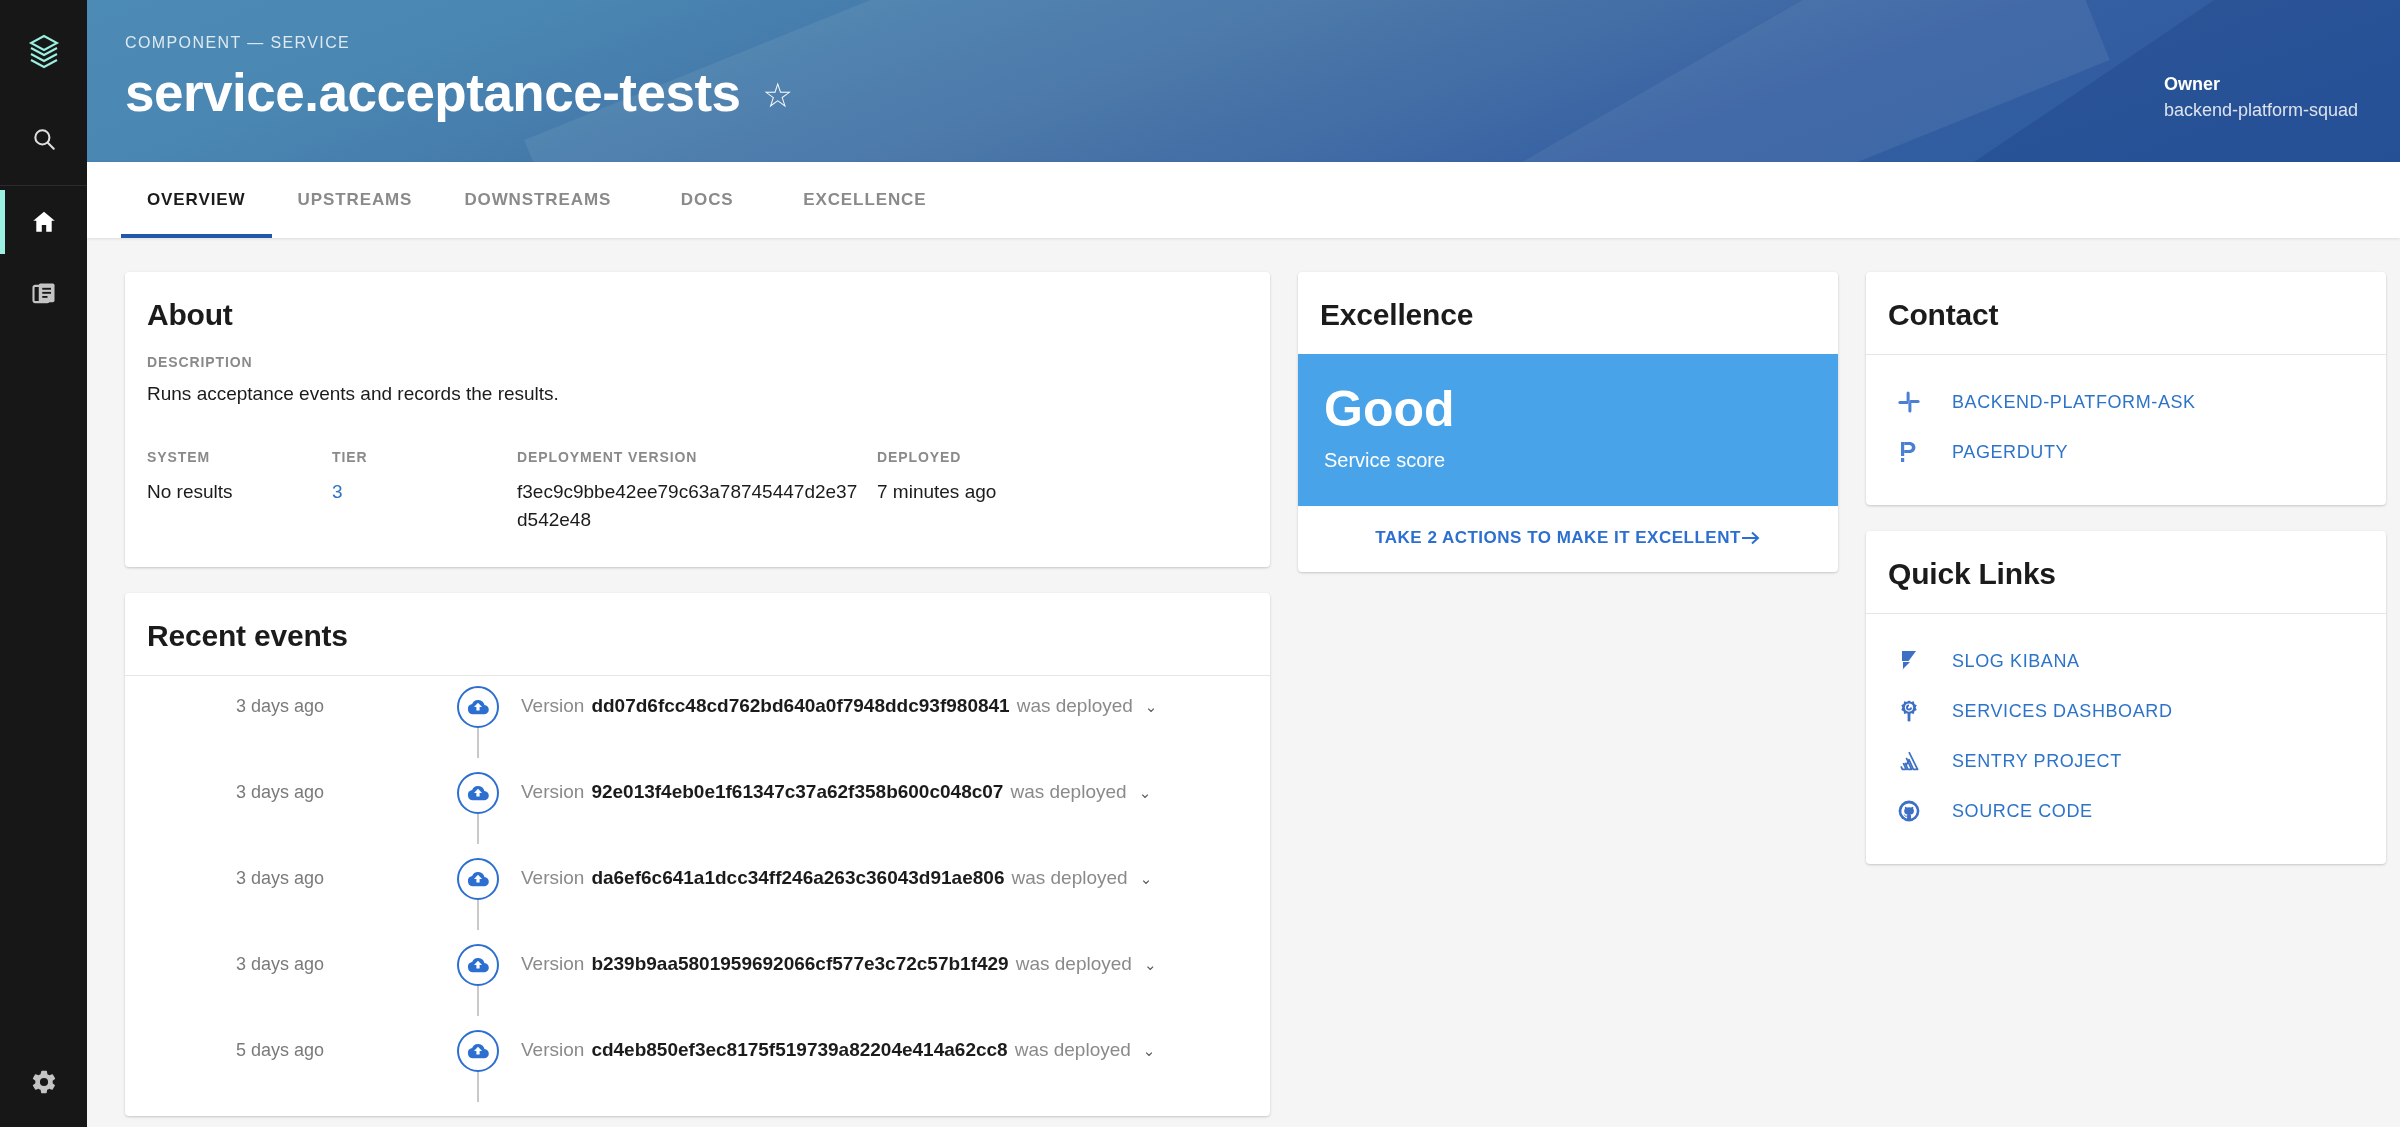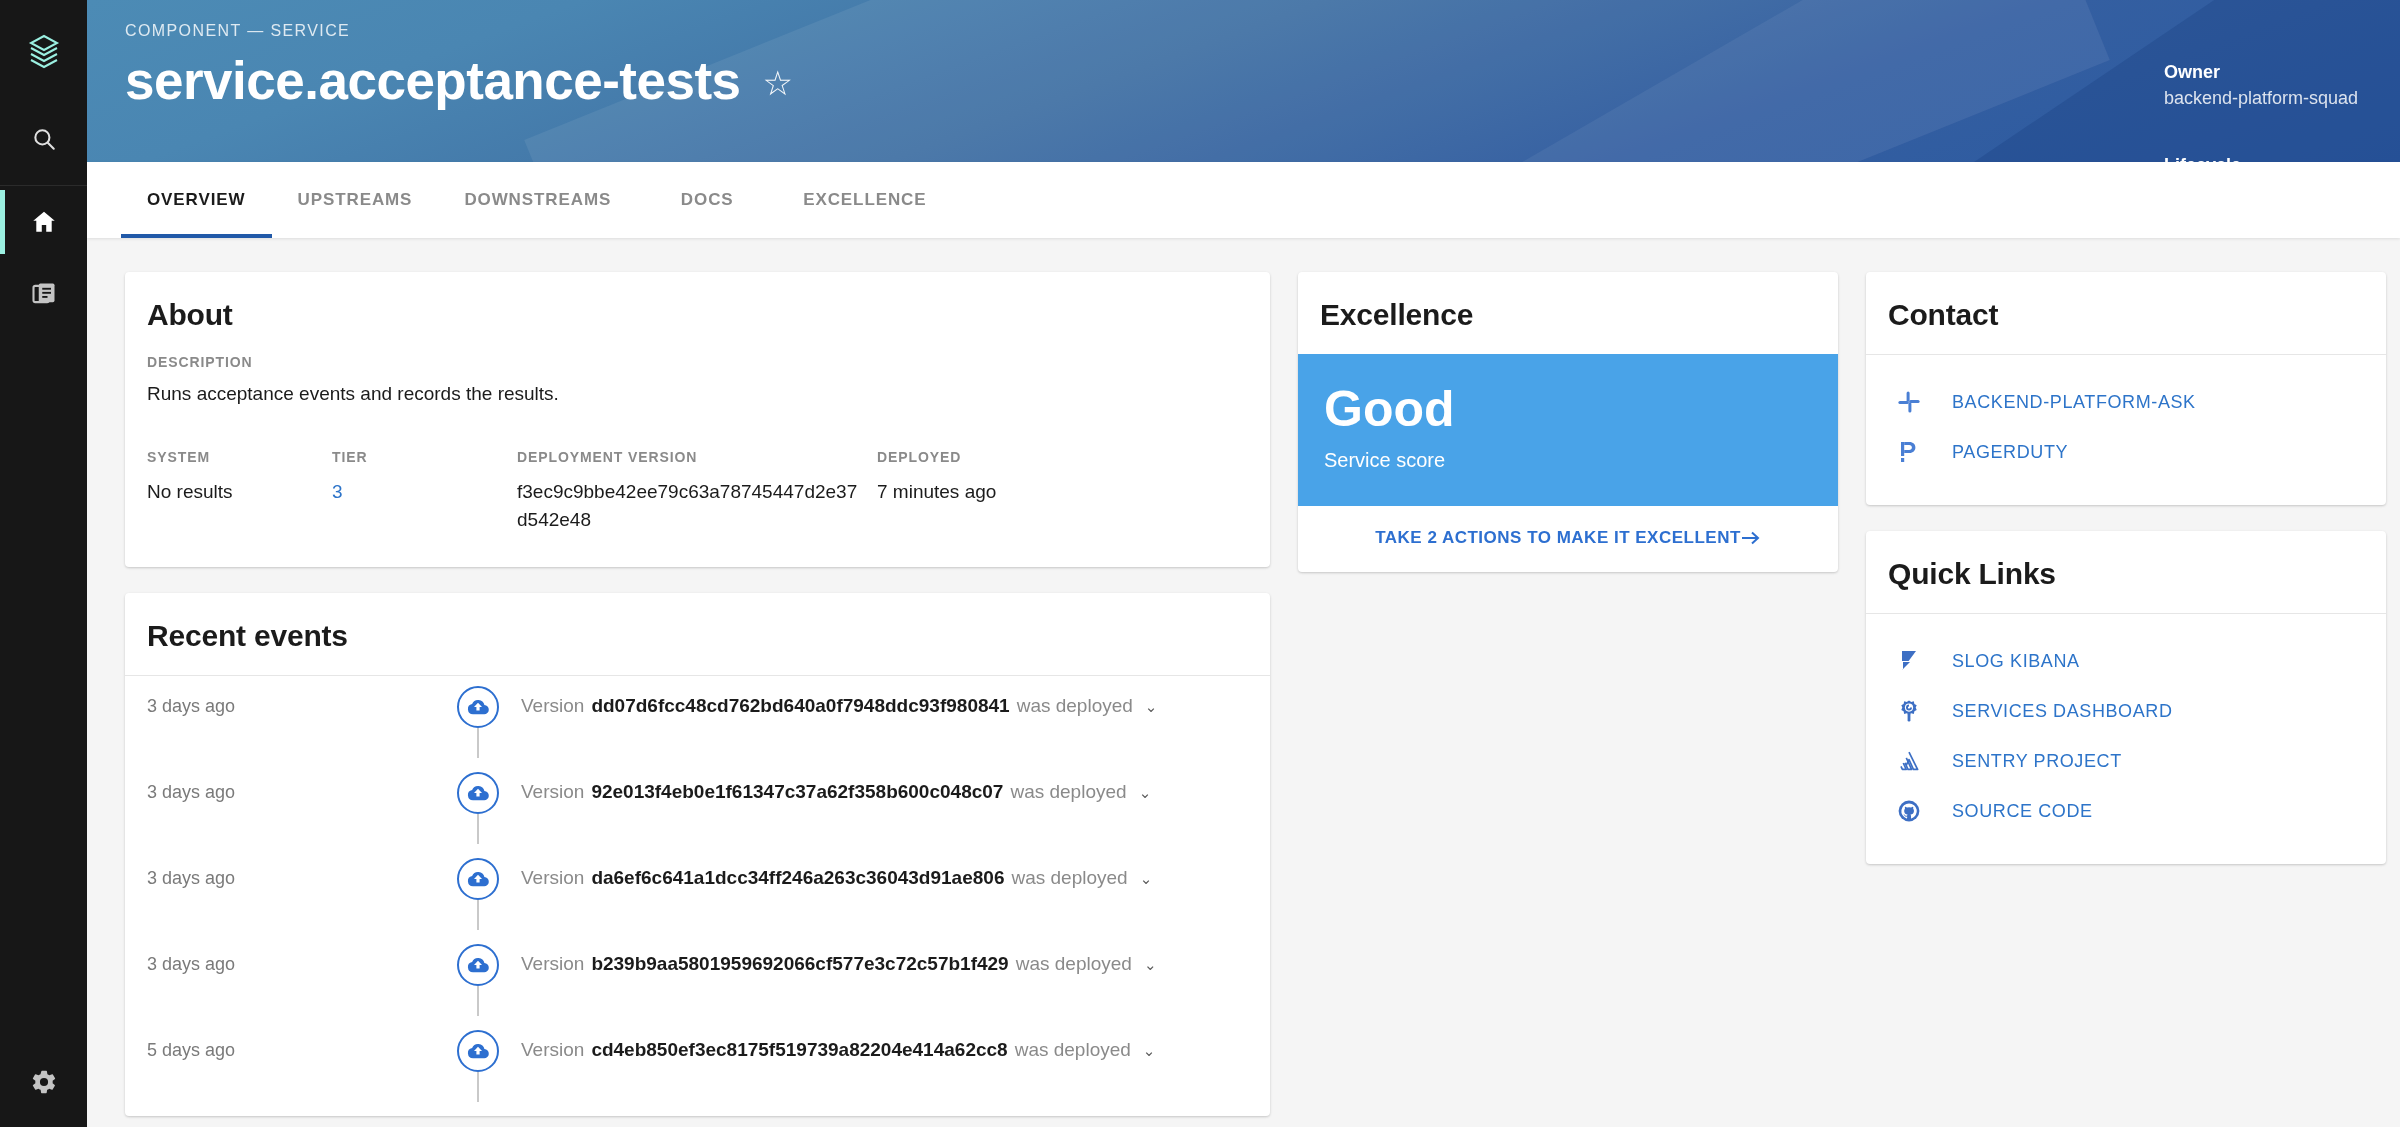--- a/index.html
+++ b/index.html
@@ -67,20 +67,21 @@
   .hdr-wave.w3 {
     top: 60px; left: 1680px; width: 900px; height: 600px;
     background: rgba(10,45,110,0.20);
     transform: rotate(-34deg);
   }
   .hdr-inner {
     position: relative; z-index: 3;
     height: 162px;
     display: flex; align-items: flex-start; justify-content: space-between;
     padding-top: 22px;
+    margin-top: 12px;
   }
   .hdr-left { display: flex; flex-direction: column; }
   .breadcrumb {
     font-size: 16px; letter-spacing: 1.4px; font-weight: 400;
     color: rgba(255,255,255,0.82);
     text-transform: uppercase;
     margin-bottom: 13px;
   }
   .title-row { display: flex; align-items: center; gap: 22px; }
   .page-title {
@@ -166,21 +167,21 @@
   .mono-wrap { word-break: break-all; max-width: 345px; }
 
   
   .events-body { padding: 0 22px 10px 22px; }
   .event-row {
     display: flex; align-items: flex-start;
     position: relative;
     min-height: 86px;
   }
   .ev-time {
-    width: 300px; min-width: 300px; text-align: left;
+    width: 300px; min-width: 300px; text-align: center;
     padding-right: 34px; padding-top: 20px;
     font-size: 18px; color: #7a7a7a;
   }
   .ev-icon-col {
     width: 62px; min-width: 62px;
     display: flex; flex-direction: column; align-items: center;
     position: relative;
   }
   .ev-dot {
     width: 42px; height: 42px; border-radius: 50%;

